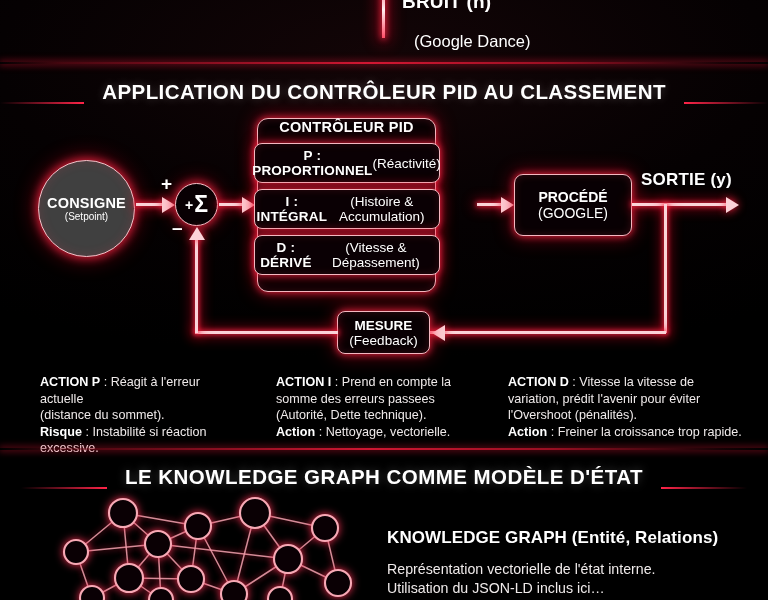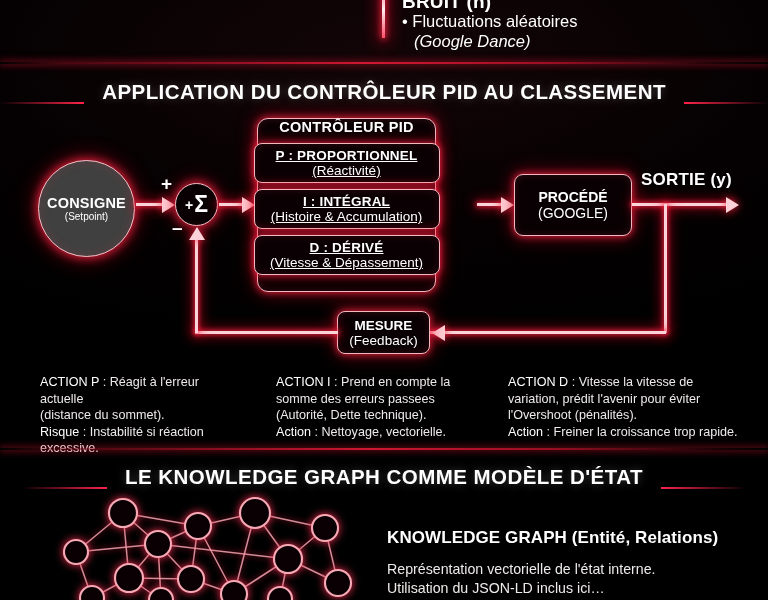--- a/index.html
+++ b/index.html
@@ -52,21 +52,21 @@
   #top-accent{
     position:absolute; left:382px; top:-14px; width:3px; height:52px;
     background:linear-gradient(180deg,#ff6a80,#fff0f2 45%,#ff4d66);
     box-shadow:0 0 6px 1px rgba(255,40,70,.9), 0 0 16px 4px rgba(255,0,40,.45);
   }
   #bruit-title{
     position:absolute; left:402px; top:-9px;
     font-size:19px; font-weight:bold; letter-spacing:.2px; white-space:nowrap;
   }
   #bruit-l1{ position:absolute; left:402px; top:12px; font-size:16.5px; white-space:nowrap; }
-  #bruit-l2{ position:absolute; left:414px; top:32px; font-size:16.5px; white-space:nowrap;font-style:italic; }
+  #bruit-l2{ position:absolute; left:414px; top:32px; font-size:16.5px; white-space:nowrap; }
 
   
   .divider{
     position:absolute; left:0; width:768px; height:2px;
     background:linear-gradient(90deg,
       rgba(0,0,0,0) 0%, rgba(120,10,25,.55) 8%, rgba(230,25,55,.9) 48%,
       rgba(190,18,42,.8) 72%, rgba(60,5,14,.35) 94%, rgba(0,0,0,0) 100%);
     box-shadow:0 0 7px 1px rgba(255,25,60,.5);
   }
 
@@ -111,23 +111,22 @@
   #pid-outer{
     left:257px; top:118px; width:179px; height:174px;
     border-radius:11px; justify-content:flex-start; padding-top:0; gap:6px;
   }
   #pid-title{ font-size:14.5px; font-weight:bold; letter-spacing:.3px; margin-bottom:2px; }
   .pid-sub{
     position:relative; width:186px; min-height:40px;
     border:1.4px solid #f4b8c0; border-radius:8px; background:#0a0004;
     box-shadow:0 0 6px 1px rgba(255,40,70,.65), 0 0 14px 3px rgba(255,0,40,.28),
                inset 0 0 8px rgba(255,60,90,.15);
-    display:flex; flex-direction:column; align-items:center; justify-content:center;
+    display:flex; flex-direction:row; align-items:center; justify-content:center;
     padding:3px 2px;
-    text-decoration:underline;
   }
   .pid-sub .t1{ font-size:13.5px; font-weight:bold; letter-spacing:.2px; }
   .pid-sub .t2{ font-size:13.5px; }
 
   #procede{
     left:514px; top:174px; width:118px; height:62px; border-radius:9px;
   }
   #procede .t1{ font-size:14px; font-weight:bold; }
   #procede .t2{ font-size:14px; }
 
@@ -138,21 +137,21 @@
 
   #mesure{
     left:337px; top:311px; width:93px; height:43px; border-radius:8px;
   }
   #mesure .t1{ font-size:13.5px; font-weight:bold; }
   #mesure .t2{ font-size:13.5px; }
 
   
   #actions{ position:absolute; left:0; top:374px; width:768px; display:flex; }
   .act-col{ font-size:12.6px; line-height:1.32; color:#efeaea; }
-  .act-col b{ color:#fff; font-weight:normal; }
+  .act-col b{ color:#fff; font-weight:bold; }
   #col-p{ width:238px; padding-left:40px; }
   #col-i{ width:232px; padding-left:38px; }
   #col-d{ width:298px; padding-left:38px; }
 
   
   #kg-svg{ position:absolute; left:48px; top:486px; }
   .kg-node{ fill:#0a0004; stroke:#f7a9b5; stroke-width:2.1;
             filter:drop-shadow(0 0 4px rgba(255,50,85,.95)); }
   .kg-edge{ stroke:#f2a0ad; stroke-width:1.5; opacity:.88;
             filter:drop-shadow(0 0 3px rgba(255,40,75,.8)); }
@@ -160,21 +159,20 @@
   #kg-text{ position:absolute; left:387px; top:528px; width:381px; }
   #kg-title{ font-size:17px; font-weight:bold; letter-spacing:.1px; white-space:nowrap; }
   #kg-body{ margin-top:12px; font-size:14.2px; line-height:1.33; color:#efeaea; }
 </style>
 </head>
 <body>
 
 <div id="top-block">
   <div id="top-accent"></div>
   <div id="bruit-title">BRUIT (n)</div>
-  <div id="bruit-l1">• Fluctuations aléatoires</div>
   <div id="bruit-l2">(Google Dance)</div>
 </div>
 
 <div class="divider" style="top:62px"></div>
 
 <div class="section-head" style="top:80px">
   <span class="head-rule l"></span>
   <h2>APPLICATION DU CONTRÔLEUR PID AU CLASSEMENT</h2>
   <span class="head-rule r"></span>
 </div>

